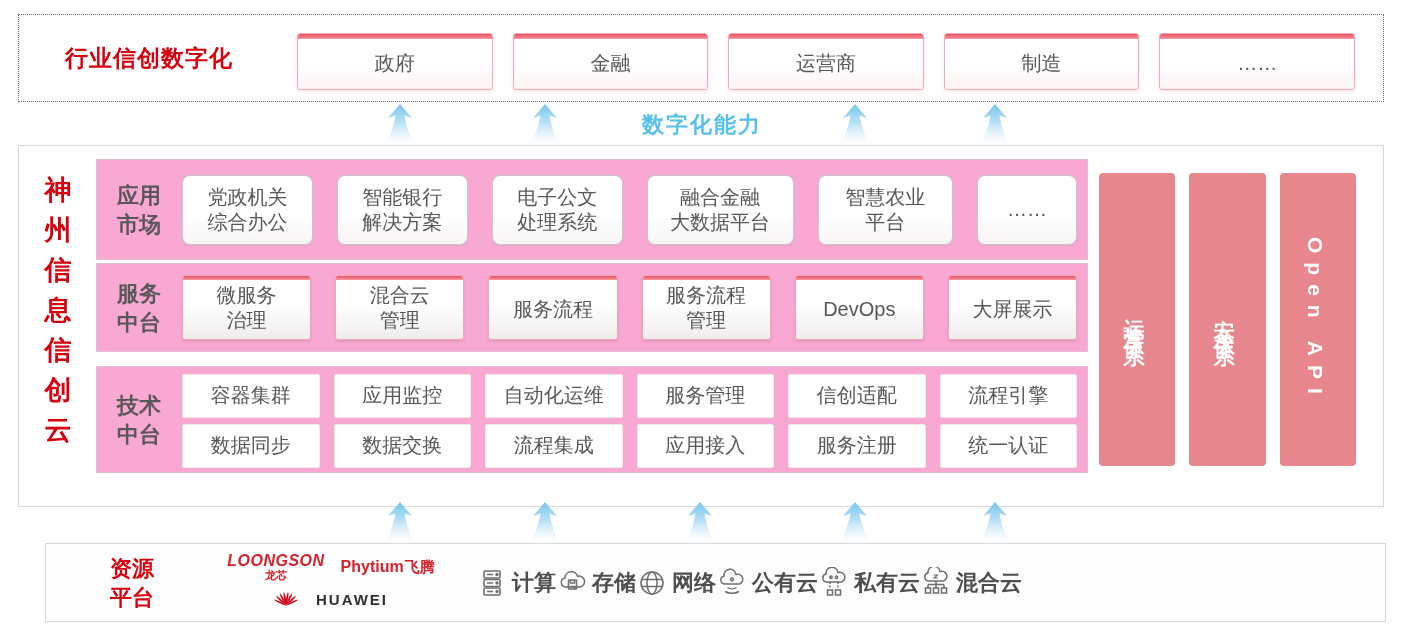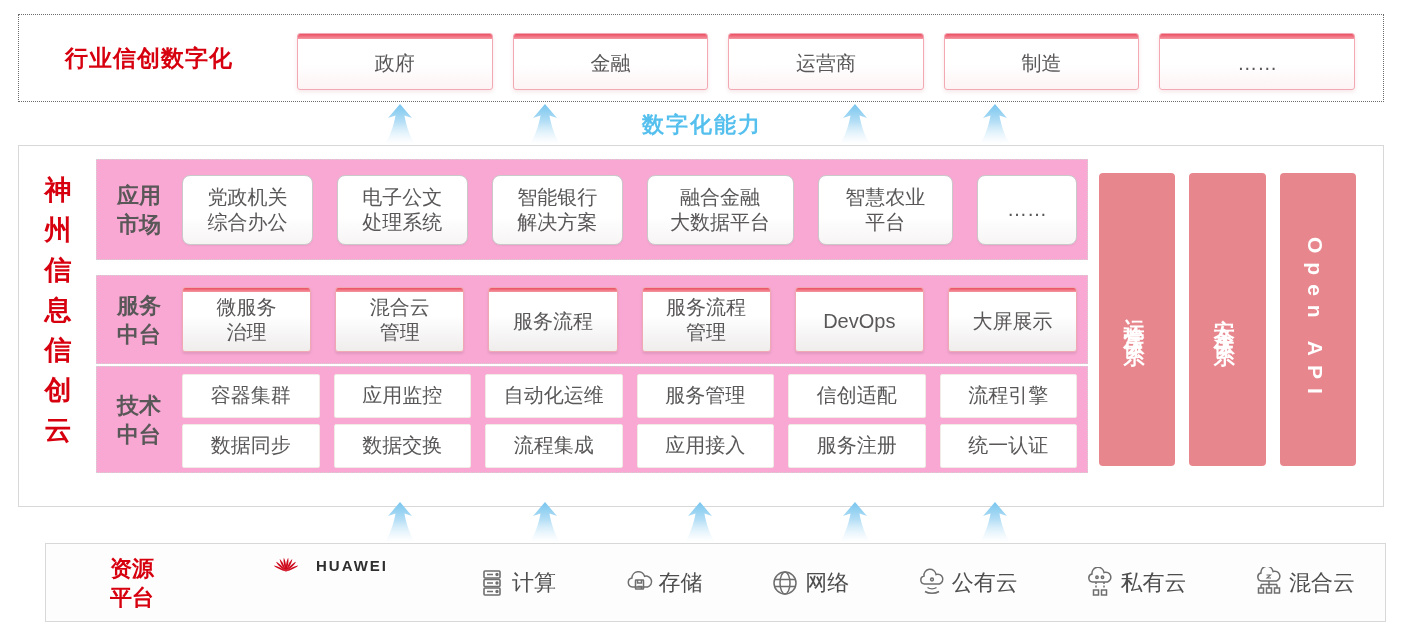--- a/index.html
+++ b/index.html
@@ -26,21 +26,21 @@
   .capability-label{position:absolute;left:620px;top:110px;width:164px;text-align:center;
        font-size:22px;font-weight:800;color:#55c0ee;letter-spacing:2px;}
 
   
   .main{position:absolute;left:18px;top:145px;width:1364px;height:360px;background:#fff;
         border:1px solid #d8d8d8;}
   .cloud-title{position:absolute;left:0;top:24px;width:78px;text-align:center;
         font-size:27px;font-weight:800;color:#d7000f;line-height:40px;}
   .band{position:absolute;left:77px;width:990px;background:#f9a8d4;border:1px dotted #d2d2d2;}
   .band1{top:13px;height:99px;}
-  .band2{top:129px;height:87px;}
+  .band2{top:117px;height:87px;}
   .band3{top:220px;height:105px;}
   .band-label{position:absolute;left:0;top:50%;transform:translateY(-50%);width:84px;
         text-align:center;font-size:22px;font-weight:800;color:#595757;line-height:29px;}
   .band-items{position:absolute;left:85px;width:895px;top:0;height:100%;
         display:flex;align-items:center;gap:24px;}
   .box{display:flex;align-items:center;justify-content:center;text-align:center;
         font-size:20px;line-height:25px;color:#595757;background:#fff;}
   .box.round{height:68px;border:1px solid #c9c9c9;border-radius:8px;
         background:linear-gradient(180deg,#fff 60%,#f7f4f4);box-shadow:0 1px 2px rgba(0,0,0,.06);}
   .box.pinkcap{position:relative;height:63px;border:1px solid #f0a9b3;border-radius:3px;
@@ -67,21 +67,21 @@
   .vrow{display:flex;align-items:center;gap:16px;height:34px;}
   .loongson{display:flex;flex-direction:column;align-items:center;color:#d7212c;}
   .ls-main{font-size:16px;font-weight:900;font-style:italic;letter-spacing:.5px;}
   .ls-sub{font-size:11px;font-weight:800;margin-top:-2px;}
   .phytium{font-size:16px;font-weight:800;color:#d7212c;}
   .ph-sub{font-size:15px;font-weight:800;margin-left:1px;}
   .hwrow{height:30px;}
   .huawei{display:flex;align-items:center;gap:18px;}
   .hw-text{font-size:15px;font-weight:800;color:#2f2f2f;letter-spacing:2px;}
   .resource-items{position:absolute;left:430px;right:30px;top:0;height:100%;
-        display:flex;align-items:center;justify-content:space-between;}
+        display:flex;align-items:center;justify-content:flex-start;font-weight:bold;}
   .res-item{display:flex;align-items:center;gap:4px;}
   .res-icon svg{width:32px;height:32px;display:block;}
   .res-label-txt{font-size:22px;color:#4e4e4e;}
 </style>
 </head>
 <body>
 
 <svg class="defs-svg" aria-hidden="true">
   <defs>
     <linearGradient id="arrowGrad" x1="0" y1="0" x2="0" y2="1">
@@ -163,28 +163,28 @@
         </div>
       <div class="band-items">
           <div class="box round" style="width: 137px;">
             <div class="box-label">
               <div>党政机关</div>
               <div>综合办公</div>
             </div>
           </div>
           <div class="box round" style="width: 137px;">
             <div class="box-label">
+              <div>智能银行</div>
+              <div>解决方案</div>
+            </div>
+          </div>
+          <div class="box round" style="width: 137px;">
+            <div class="box-label">
               <div>电子公文</div>
               <div>处理系统</div>
-            </div>
-          </div>
-          <div class="box round" style="width: 137px;">
-            <div class="box-label">
-              <div>智能银行</div>
-              <div>解决方案</div>
             </div>
           </div>
           <div class="box round" style="width: 154px;">
             <div class="box-label">
               <div>融合金融</div>
               <div>大数据平台</div>
             </div>
           </div>
           <div class="box round" style="width: 142px;">
             <div class="box-label">
@@ -305,20 +305,27 @@
         </svg>
       </div>
     </div>
 
   <div class="res-band">
     <div class="res-label">
         <div>资源</div>
         <div>平台</div>
       </div>
     <div class="vendor-logos">
+        <div class="vrow">
+          <div class="loongson">
+            <div class="ls-main">LOONGSON</div>
+            <div class="ls-sub">龙芯</div>
+          </div>
+          <div class="phytium"><span>Phytium</span><span class="ph-sub">飞腾</span></div>
+        </div>
         <div class="vrow hwrow">
           <div class="huawei">
             <span><svg viewBox="0 0 30 24" width="24" height="19">
                 <g fill="#cf0a1d">
                   <path d="M15 22 C13.4 16 13.4 8.5 15 4.5 C16.6 8.5 16.6 16 15 22Z" transform="rotate(-64 15 22)"></path>
                   <path d="M15 22 C13.4 16 13.4 8.5 15 4.5 C16.6 8.5 16.6 16 15 22Z" transform="rotate(-46 15 22)"></path>
                   <path d="M15 22 C13.4 16 13.4 8.5 15 4.5 C16.6 8.5 16.6 16 15 22Z" transform="rotate(-27 15 22)"></path>
                   <path d="M15 22 C13.4 16 13.4 8.5 15 4.5 C16.6 8.5 16.6 16 15 22Z" transform="rotate(-9 15 22)"></path>
                   <path d="M15 22 C13.4 16 13.4 8.5 15 4.5 C16.6 8.5 16.6 16 15 22Z" transform="rotate(9 15 22)"></path>
                   <path d="M15 22 C13.4 16 13.4 8.5 15 4.5 C16.6 8.5 16.6 16 15 22Z" transform="rotate(27 15 22)"></path>

